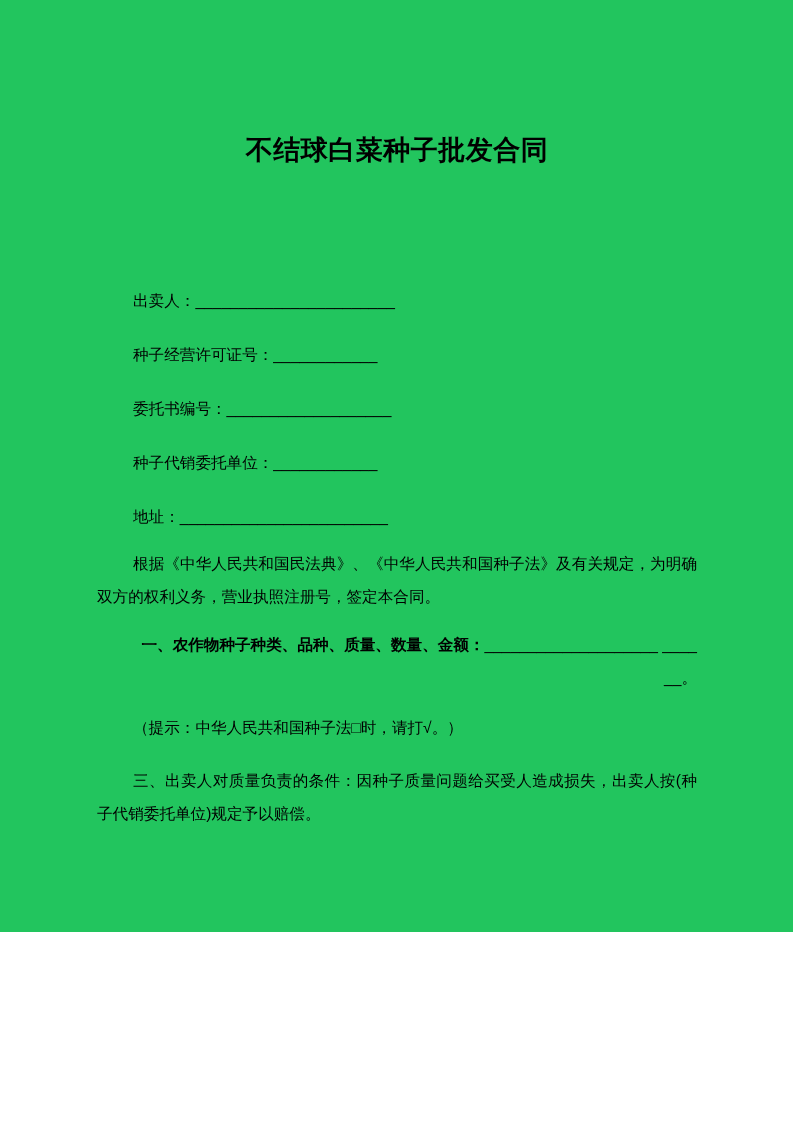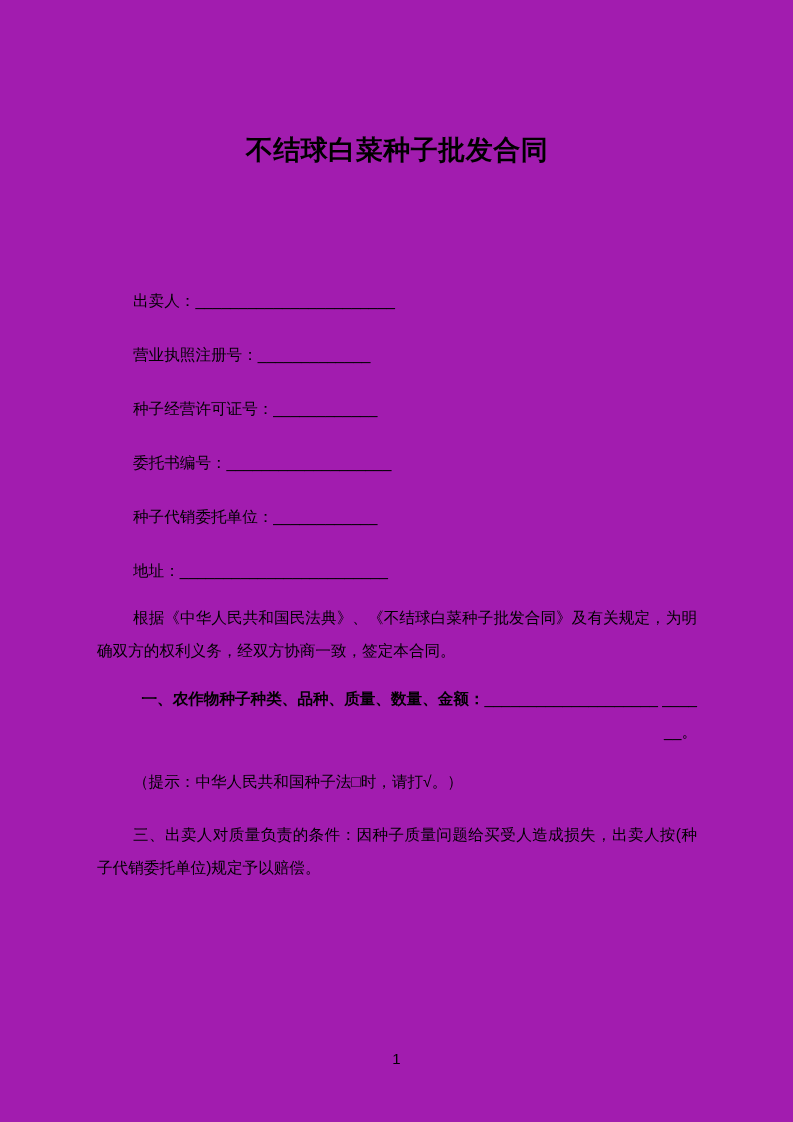--- a/index.html
+++ b/index.html
@@ -3,24 +3,24 @@
 <meta charset="utf-8">
 <style>
   html, body {
     margin: 0;
     padding: 0;
     background: #ffffff;
   }
   .page {
     position: relative;
     width: 793px;
-    height: 1122px;
+    height: 932px;
     box-sizing: border-box;
     padding: 130px 96px 0 97px;
-    background: #a21caf;
+    background: #22c55e;
     color: #000000;
     font-family: "Liberation Sans", sans-serif;
     font-size: 15.6px;
     overflow: hidden;
   }
   .title {
     margin: 0;
     font-size: 27px;
     line-height: 40px;
     font-weight: 700;
@@ -77,28 +77,27 @@
 </style>
 </head>
 <body>
 
 <div class="page">
 
   <h1 class="title">不结球白菜种子批发合同</h1>
 
   <div class="fields">
     <p class="field"><span>出卖人：</span><span class="blank">_______________________</span></p>
-    <p class="field"><span>营业执照注册号：</span><span class="blank">_____________</span></p>
     <p class="field"><span>种子经营许可证号：</span><span class="blank">____________</span></p>
     <p class="field"><span>委托书编号：</span><span class="blank">___________________</span></p>
     <p class="field"><span>种子代销委托单位：</span><span class="blank">____________</span></p>
     <p class="field"><span>地址：</span><span class="blank">________________________</span></p>
   </div>
 
-  <p class="para">根据《中华人民共和国民法典》、《不结球白菜种子批发合同》及有关规定，为明确双方的权利义务，经双方协商一致，签定本合同。</p>
+  <p class="para">根据《中华人民共和国民法典》、《中华人民共和国种子法》及有关规定，为明确双方的权利义务，营业执照注册号，签定本合同。</p>
 
   <p class="para clause1"><span class="lead">一、农作物种子种类、品种、质量、数量、金额：</span><span class="blank">____________________ ____</span><br><span class="blank">__。</span></p>
 
   <p class="para hint">（提示：中华人民共和国种子法□时，请打√。）</p>
 
 
   <p class="para clause3">三、出卖人对质量负责的条件：因种子质量问题给买受人造成损失，出卖人按(种子代销委托单位)规定予以赔偿。</p>
 
   <div class="page-num">1</div>
 

